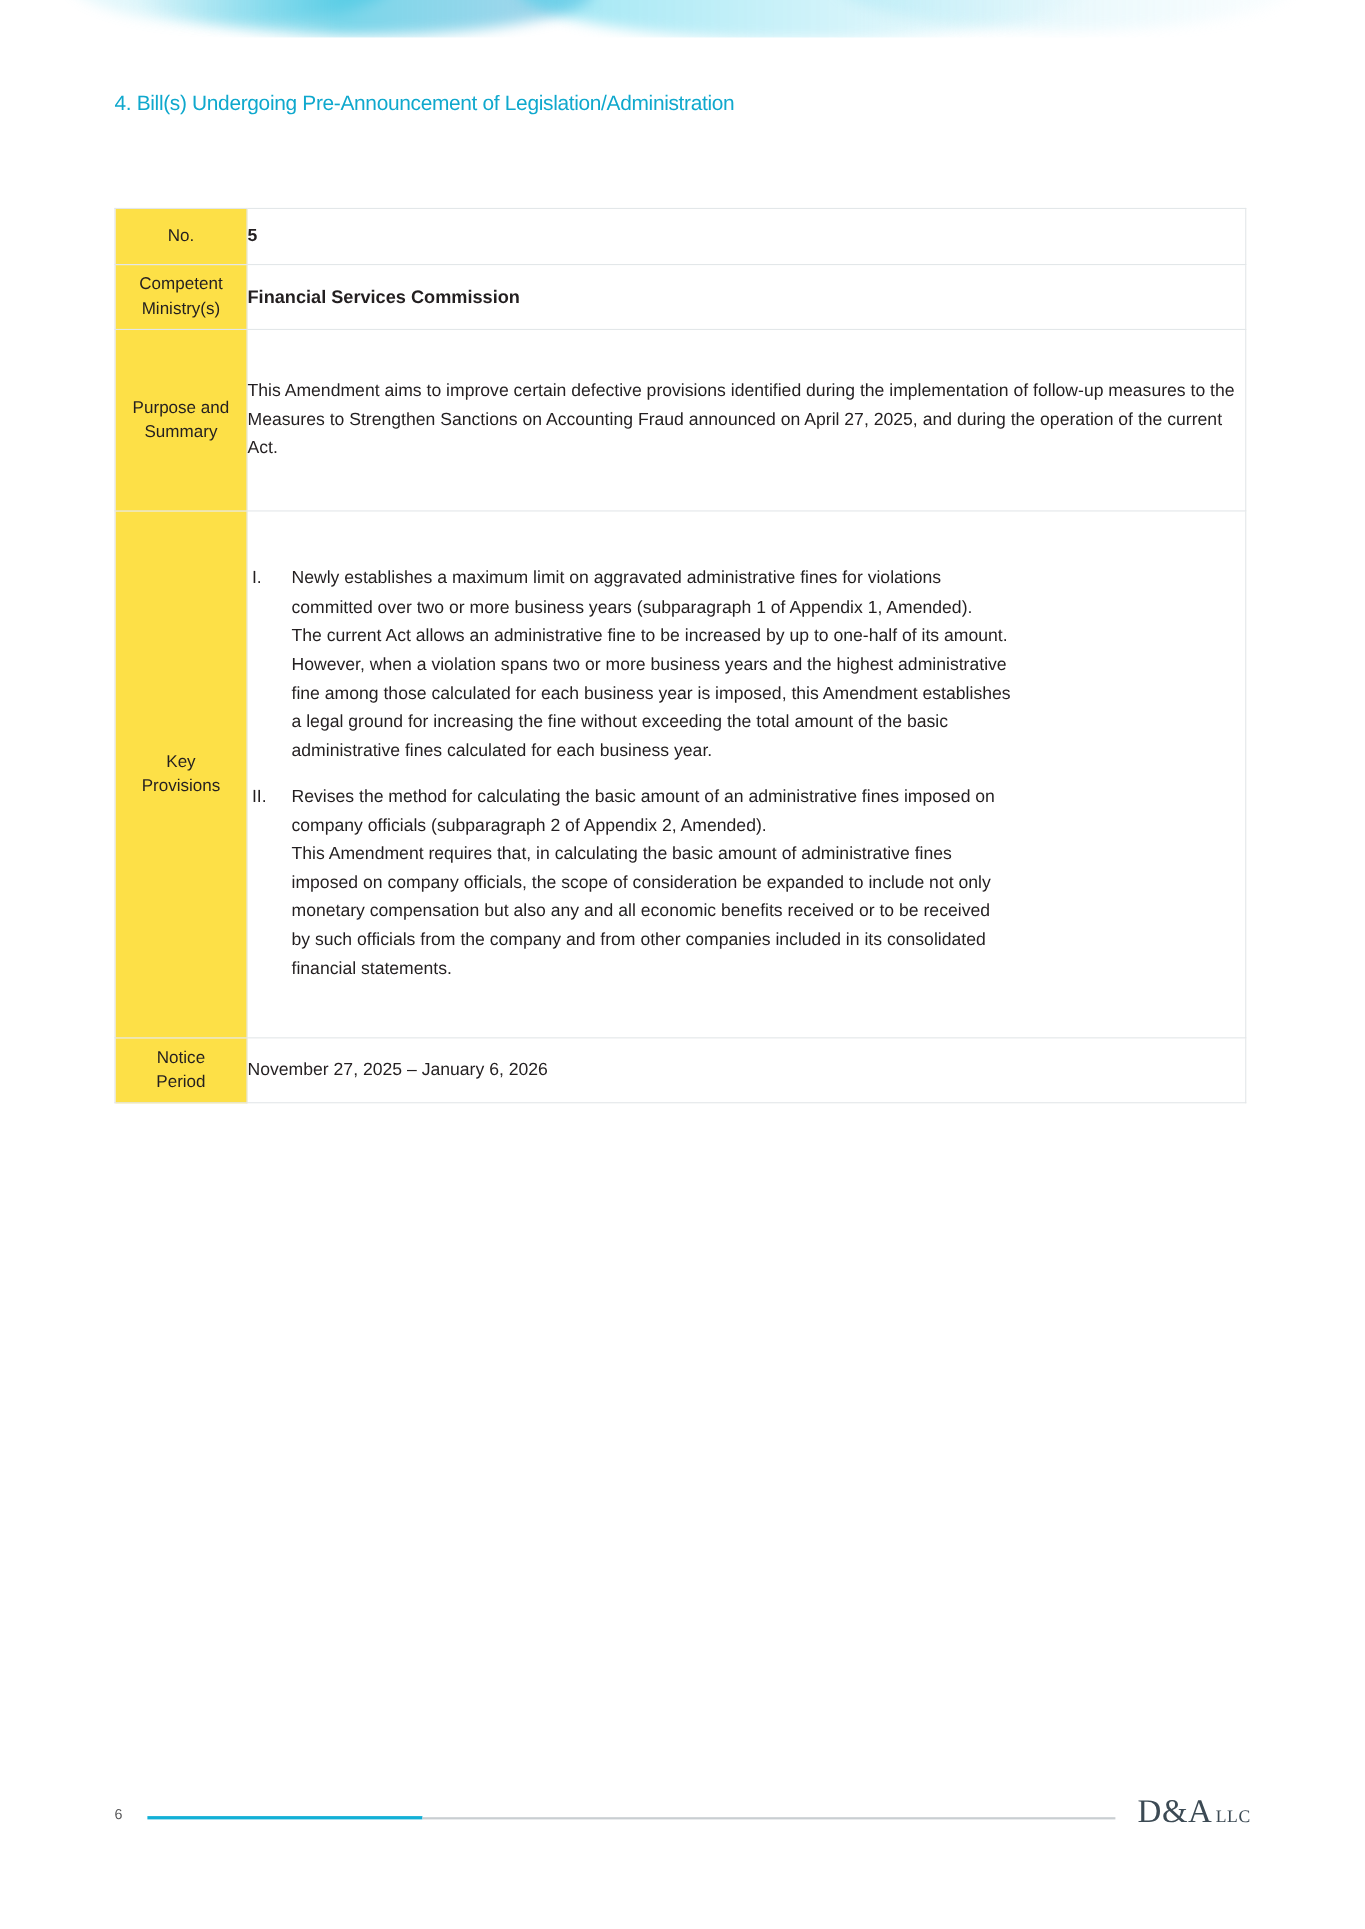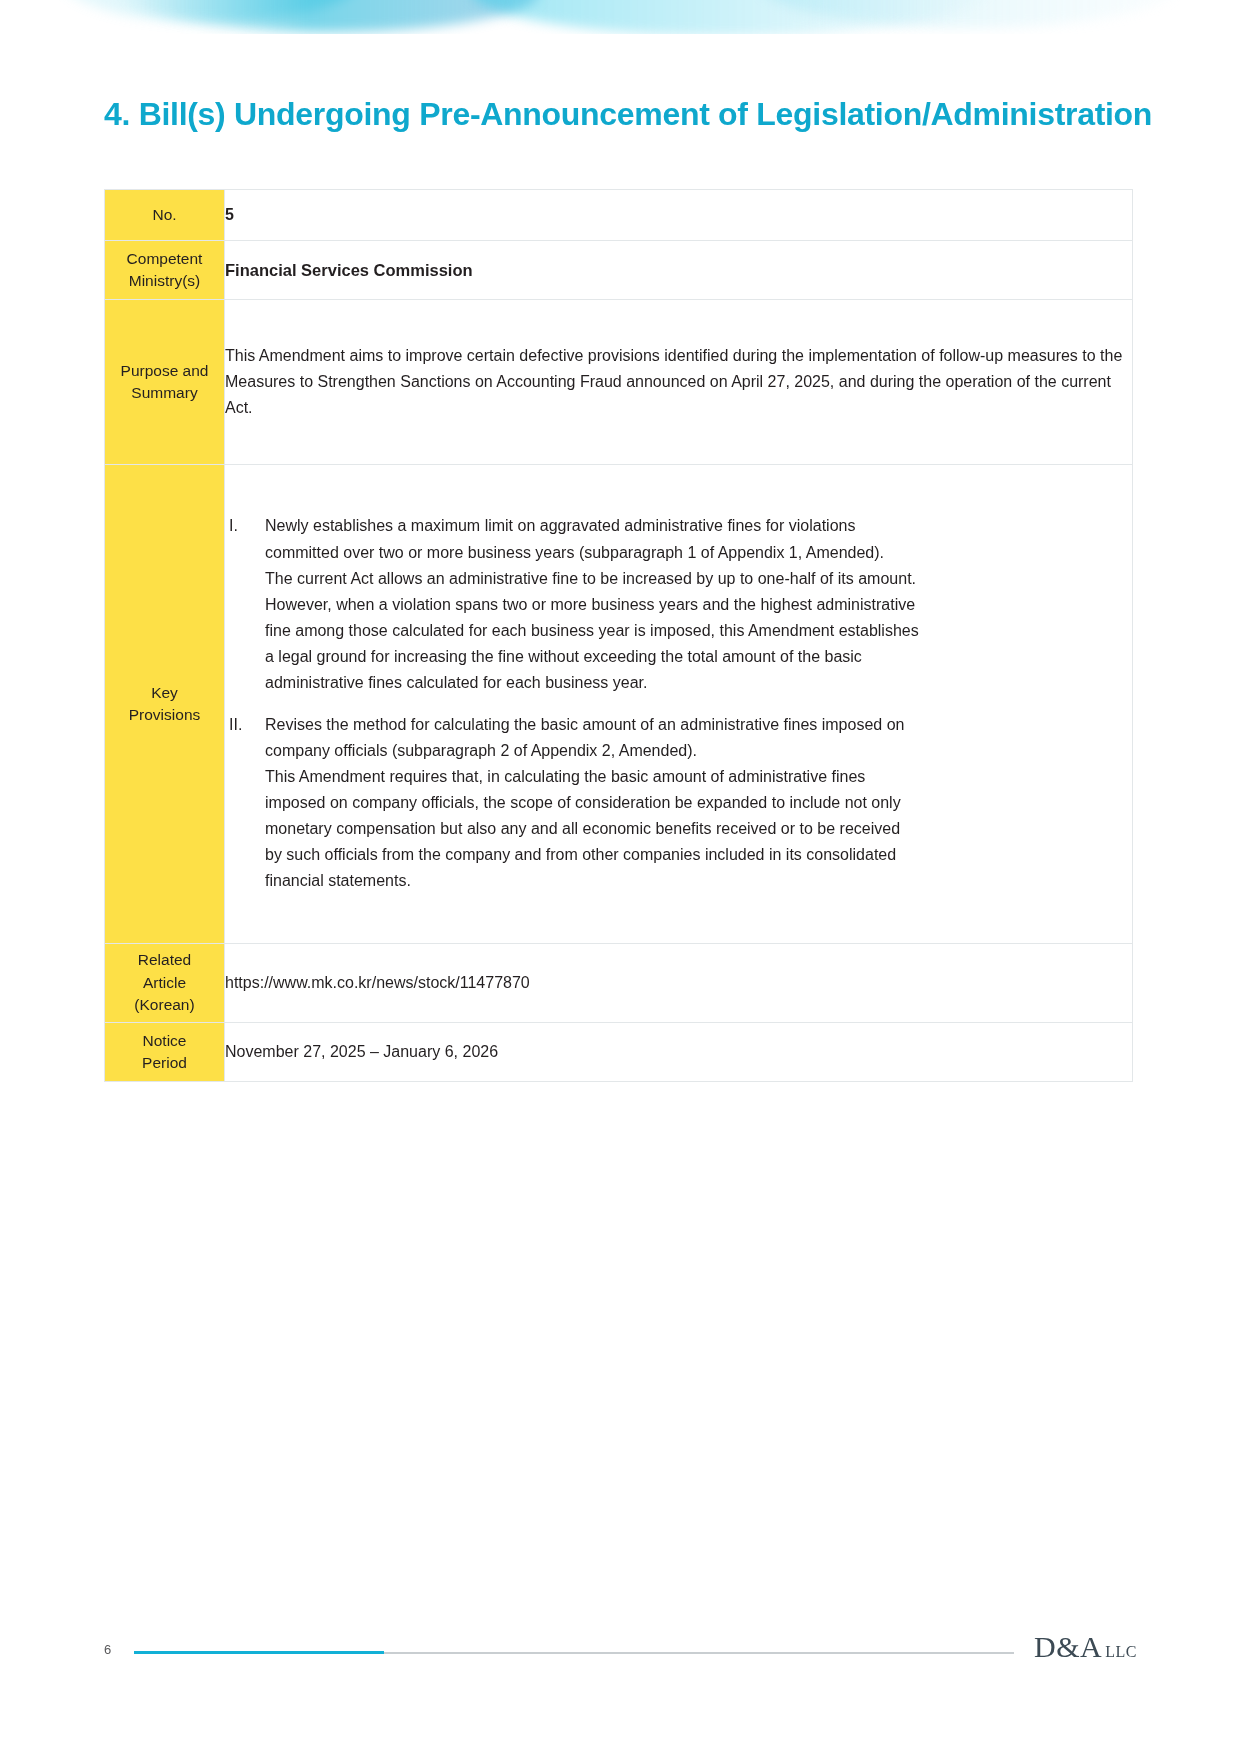--- a/index.html
+++ b/index.html
@@ -54,24 +54,24 @@
   .page {
     position: absolute;
     top: 0; left: 0;
     width: 1241px;
     height: 1754px;
   }
 
   .doc-title {
     position: absolute;
     left: 104px;
-    top: 96px;
+    top: 84px;
     width: 1040px;
-    font-size: 32px;
-    font-weight: bold;
+    font-size: 19px;
+    font-weight: normal;
     color: #0fa8cd;
     letter-spacing: -0.3px;
     white-space: nowrap;
   }
 
   table.bill-table {
     position: absolute;
     left: 104px;
     top: 189px;
     width: 1028px;
@@ -233,26 +233,20 @@
       </tr>
       <tr class="row-key">
         <td class="label" style="white-space:pre-line">Key
 Provisions</td>
         <td class="value top">
           <ol class="prov" id="prov-list">
               <li><span class="marker">I.</span><span class="p-lines"><span>Newly establishes a maximum limit on aggravated administrative fines for violations</span><span>committed over two or more business years (subparagraph 1 of Appendix 1, Amended).</span><span>The current Act allows an administrative fine to be increased by up to one-half of its amount.</span><span>However, when a violation spans two or more business years and the highest administrative</span><span>fine among those calculated for each business year is imposed, this Amendment establishes</span><span>a legal ground for increasing the fine without exceeding the total amount of the basic</span><span>administrative fines calculated for each business year.</span></span></li>
               <li><span class="marker">II.</span><span class="p-lines"><span>Revises the method for calculating the basic amount of an administrative fines imposed on</span><span>company officials (subparagraph 2 of Appendix 2, Amended).</span><span>This Amendment requires that, in calculating the basic amount of administrative fines</span><span>imposed on company officials, the scope of consideration be expanded to include not only</span><span>monetary compensation but also any and all economic benefits received or to be received</span><span>by such officials from the company and from other companies included in its consolidated</span><span>financial statements.</span></span></li>
             </ol>
         </td>
-      </tr>
-      <tr class="row-article">
-        <td class="label" style="white-space:pre-line">Related
-Article
-(Korean)</td>
-        <td class="value">https://www.mk.co.kr/news/stock/11477870</td>
       </tr>
       <tr class="row-notice">
         <td class="label" style="white-space:pre-line">Notice
 Period</td>
         <td class="value">November 27, 2025 – January 6, 2026</td>
       </tr>
     </tbody>
   </table>
 
   <div class="footer">

